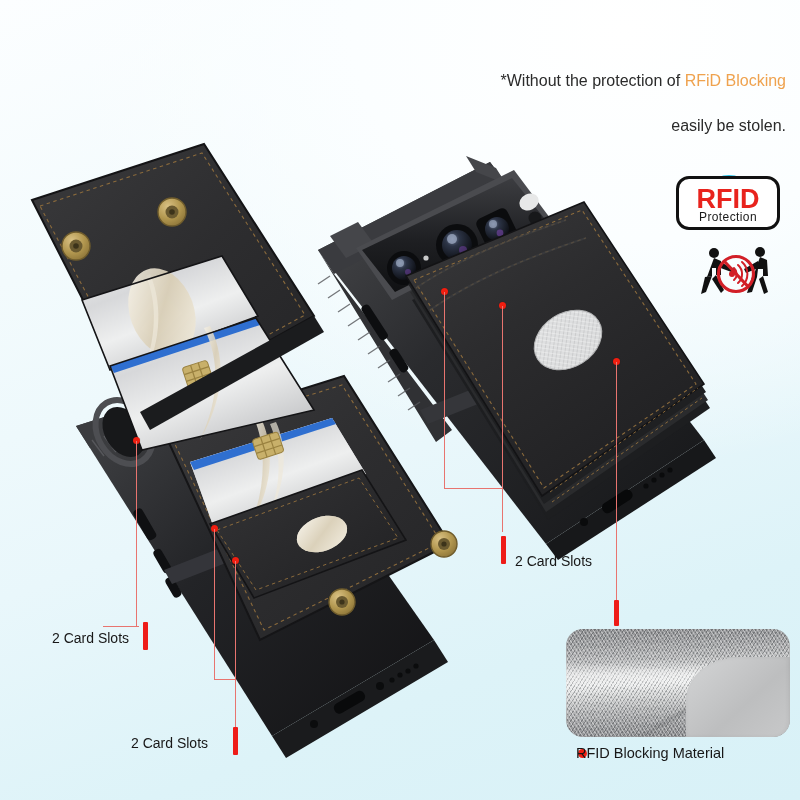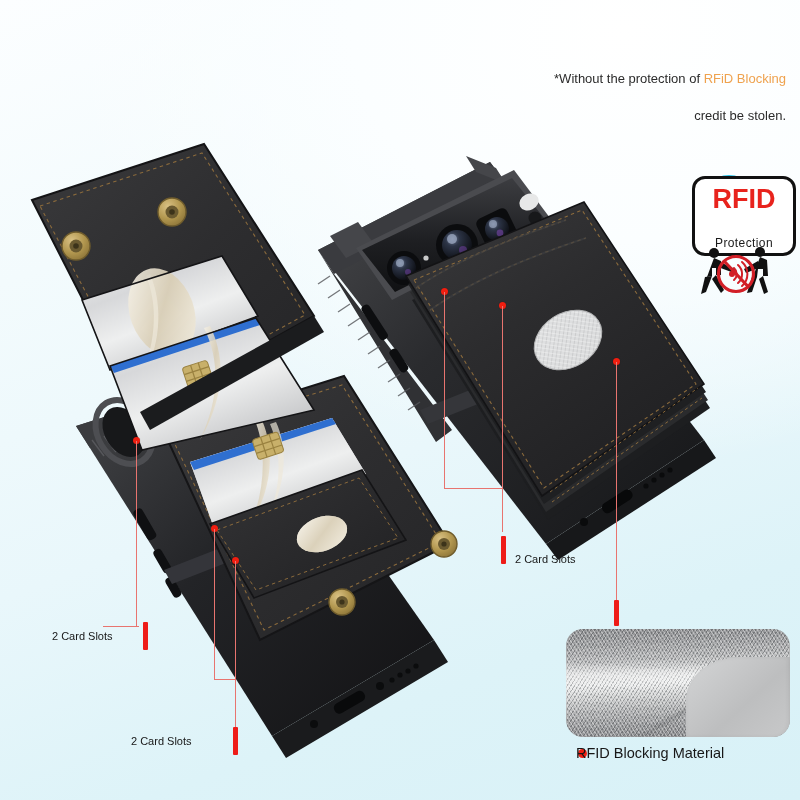--- a/index.html
+++ b/index.html
@@ -19,51 +19,50 @@
   .title{
     position:absolute;left:228px;top:26px;
     font-size:35px;font-weight:bold;letter-spacing:-0.6px;
     white-space:nowrap;line-height:1;
   }
   .title .blk{color:#111111;}
   .title .org{color:#F08A1E;}
 
   .subtitle{
     position:absolute;right:14px;top:70px;width:322px;
-    text-align:right;font-size:13px;line-height:1.42;
+    text-align:right;font-size:16px;line-height:1.42;
     color:#2b2b2b;
   }
   .subtitle .hl{color:#EFA24E;}
 
   
   .badge{
-    position:absolute;left:676px;top:176px;width:104px;height:80px;
+    position:absolute;left:676px;top:176px;width:104px;height:54px;
     border:3.5px solid #111;border-radius:13px;background:#fff;
     box-sizing:border-box;
-    margin-left:16px;
   }
   .badge .rfid{
     position:absolute;left:0;right:0;top:7px;text-align:center;
     font-size:27px;font-weight:bold;color:#E8231D;letter-spacing:0px;
     line-height:1;
   }
   .badge .prot{
     position:absolute;left:0;right:0;bottom:4px;text-align:center;
     font-size:12px;color:#1a1a1a;letter-spacing:.4px;line-height:1;
   }
   .wifi{position:absolute;left:706px;top:166px;width:46px;height:26px;}
 
   .pickpocket{position:absolute;left:694px;top:244px;width:84px;height:62px;}
 
   
   .obj{position:absolute;}
 
   
   .lbl{
-    position:absolute;font-size:11px;color:#171717;white-space:nowrap;
+    position:absolute;font-size:14px;color:#171717;white-space:nowrap;
     line-height:1;
   }
   .bar{
     position:absolute;width:5px;background:#EE1C18;border-radius:1px;
   }
   .leader{position:absolute;background:#e8746f;}
   .vline{width:1.2px;}
   .hline{height:1.2px;}
   .dot{
     position:absolute;width:7px;height:7px;border-radius:50%;
@@ -119,21 +118,21 @@
 </style>
 </head>
 <body>
 
 <div id="stage">
 
 
   <div class="subtitle">
     <span>*Without the protection of </span><span class="hl">RFiD Blocking</span><br>
     <br>
-    <span>credit be stolen.</span>
+    <span>easily be stolen.</span>
   </div>
 
   <svg class="wifi" viewBox="0 0 46 26">
     <path d="M5 20 A23 23 0 0 1 41 20" fill="none" stroke="#29C3E8" stroke-width="4.6" stroke-linecap="round"></path>
     <path d="M12 23.5 A15 15 0 0 1 34 23.5" fill="none" stroke="#29C3E8" stroke-width="4.6" stroke-linecap="round"></path>
     <circle cx="23" cy="25.5" r="3.2" fill="#29C3E8"></circle>
   </svg>
 
   <div class="badge">
     <div class="rfid">RFID</div>

